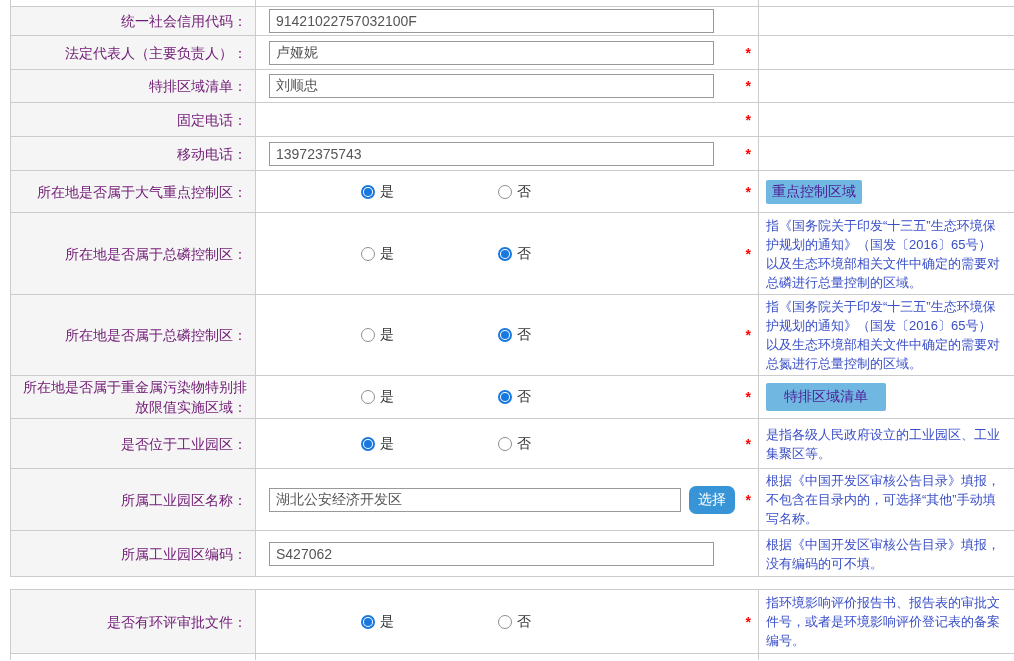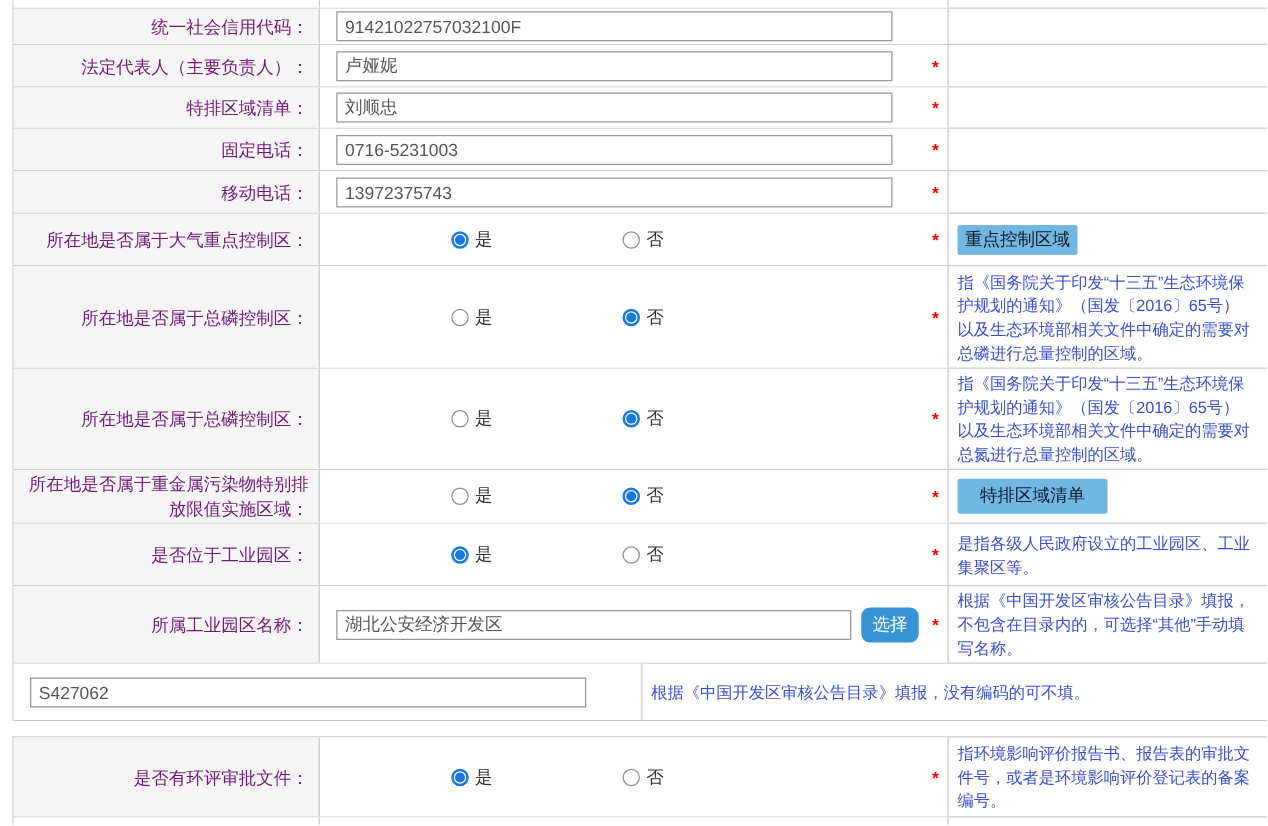--- a/index.html
+++ b/index.html
@@ -41,21 +41,21 @@
   .radio {
     width:14px; height:14px; border-radius:50%; border:1px solid #8e8e8e;
     background:#fff; display:inline-block; position:relative; margin-right:5px; flex:0 0 14px;
   }
   .radio.checked { border:2px solid #1778e0; }
   .radio.checked::after {
     content:""; position:absolute; left:1px; top:1px; right:1px; bottom:1px;
     background:#1778e0; border-radius:50%;
   }
   .btn-light {
-    background:#70b7e2; color:#0f172a; border:none; font-size:14px;
+    background:#70b7e2; color:#4c1d95; border:none; font-size:14px;
     padding:3px 6px; border-radius:2px; cursor:pointer;
     font-family:"Liberation Sans","DejaVu Sans",sans-serif;
   }
   .btn-light.wide { padding:5px 18px; }
   .btn-primary {
     background:#3794d6; color:#fff; border:none; font-size:14px;
     padding:5px 9px; border-radius:7px; margin-left:8px; cursor:pointer;
     font-family:"Liberation Sans","DejaVu Sans",sans-serif;
   }
   .table-gap { height:12px; background:#fff; }
@@ -94,21 +94,20 @@
     <div class="cell content">
       <input class="text-input" type="text" value="刘顺忠" style="">
       <span class="star">*</span>
     </div>
     <div class="cell note"></div>
   </div>
 
   <div class="row" style="height:34px">
     <div class="cell label">固定电话：</div>
     <div class="cell content">
-      <input class="text-input" type="text" value="0716-5231003" style="">
       <span class="star">*</span>
     </div>
     <div class="cell note"></div>
   </div>
 
   <div class="row" style="height:34px">
     <div class="cell label">移动电话：</div>
     <div class="cell content">
       <input class="text-input" type="text" value="13972375743" style="">
       <span class="star">*</span>
@@ -214,20 +213,21 @@
     <div class="cell label">所属工业园区名称：</div>
     <div class="cell content">
       <input class="text-input name" type="text" value="湖北公安经济开发区" style="">
       <button class="btn-primary">选择</button>
       <span class="star">*</span>
     </div>
     <div class="cell note">根据《中国开发区审核公告目录》填报，不包含在目录内的，可选择“其他”手动填写名称。</div>
   </div>
 
   <div class="row" style="height:46px">
+    <div class="cell label">所属工业园区编码：</div>
     <div class="cell content">
       <input class="text-input" type="text" value="S427062" style="">
       <span class="star"></span>
     </div>
     <div class="cell note">根据《中国开发区审核公告目录》填报，没有编码的可不填。</div>
   </div>
 
 </div>
 
 <div class="table-gap"></div>

